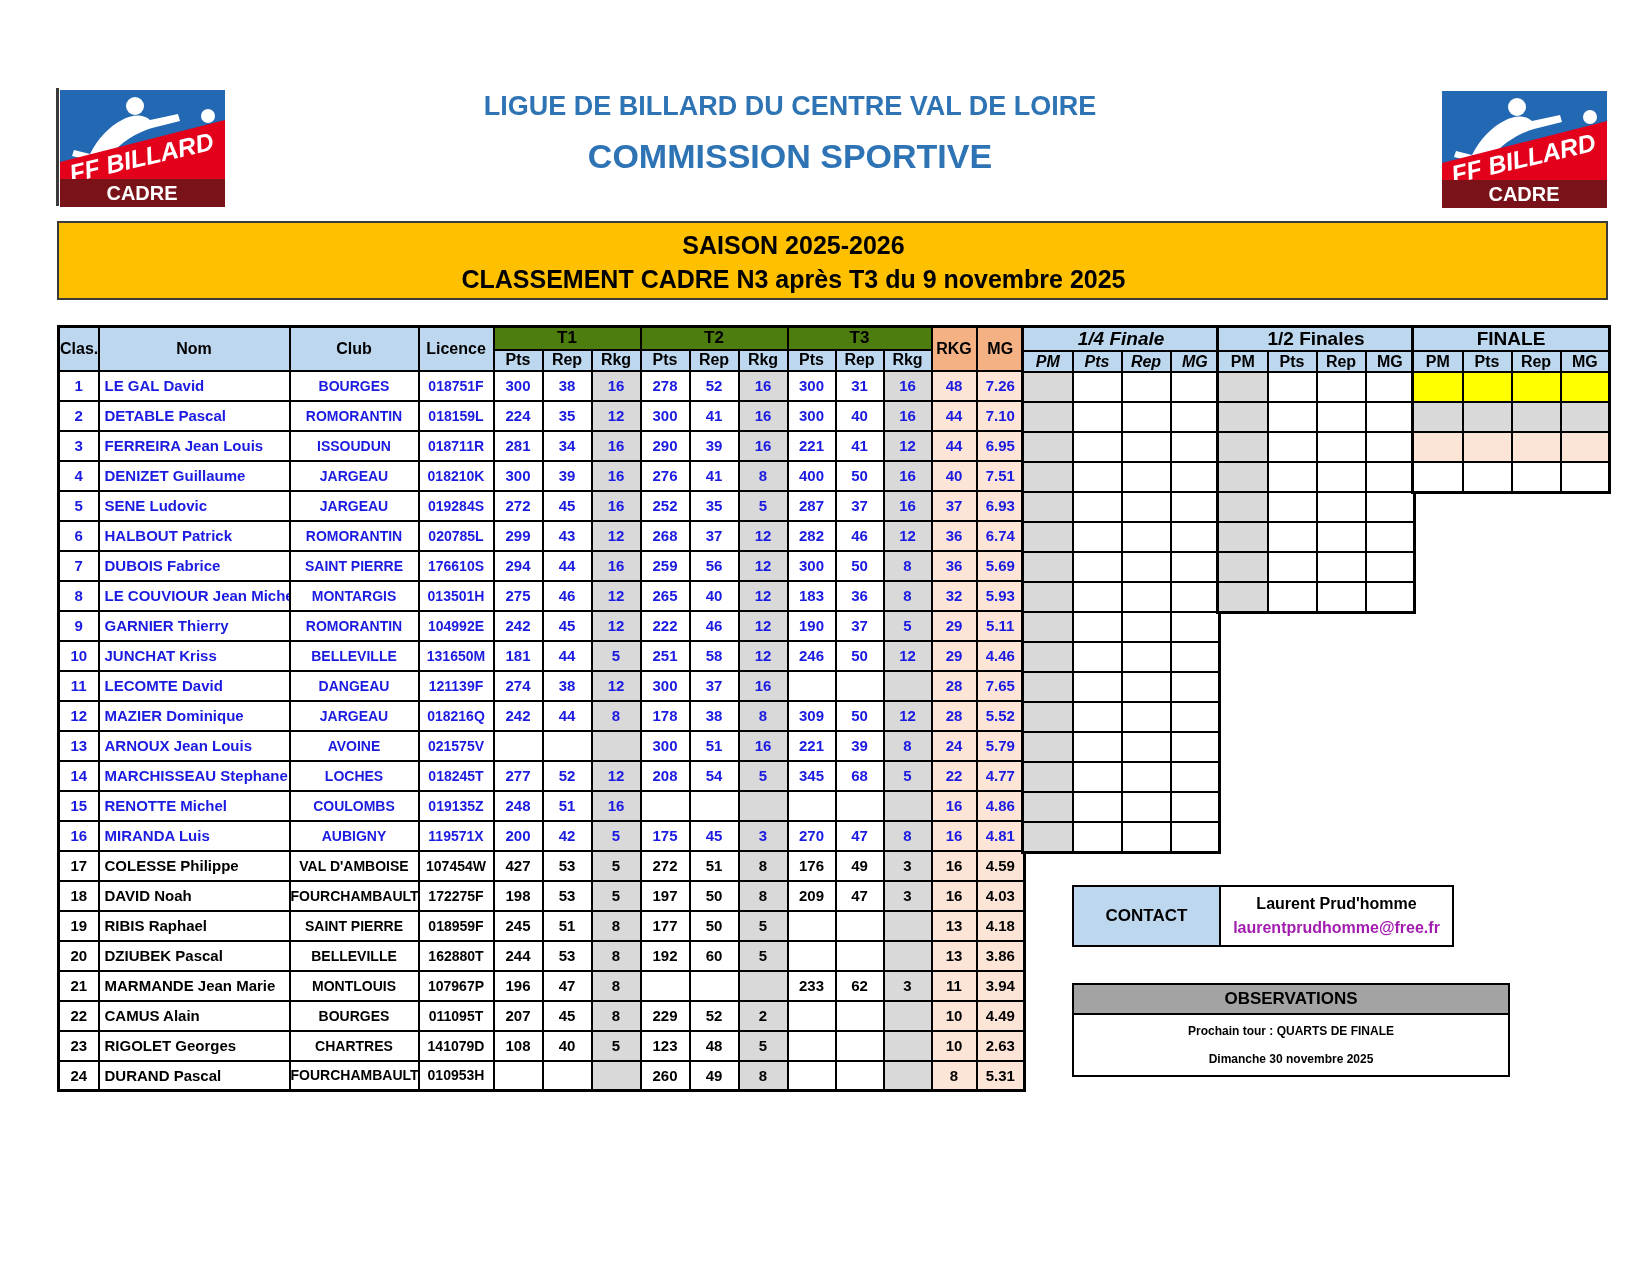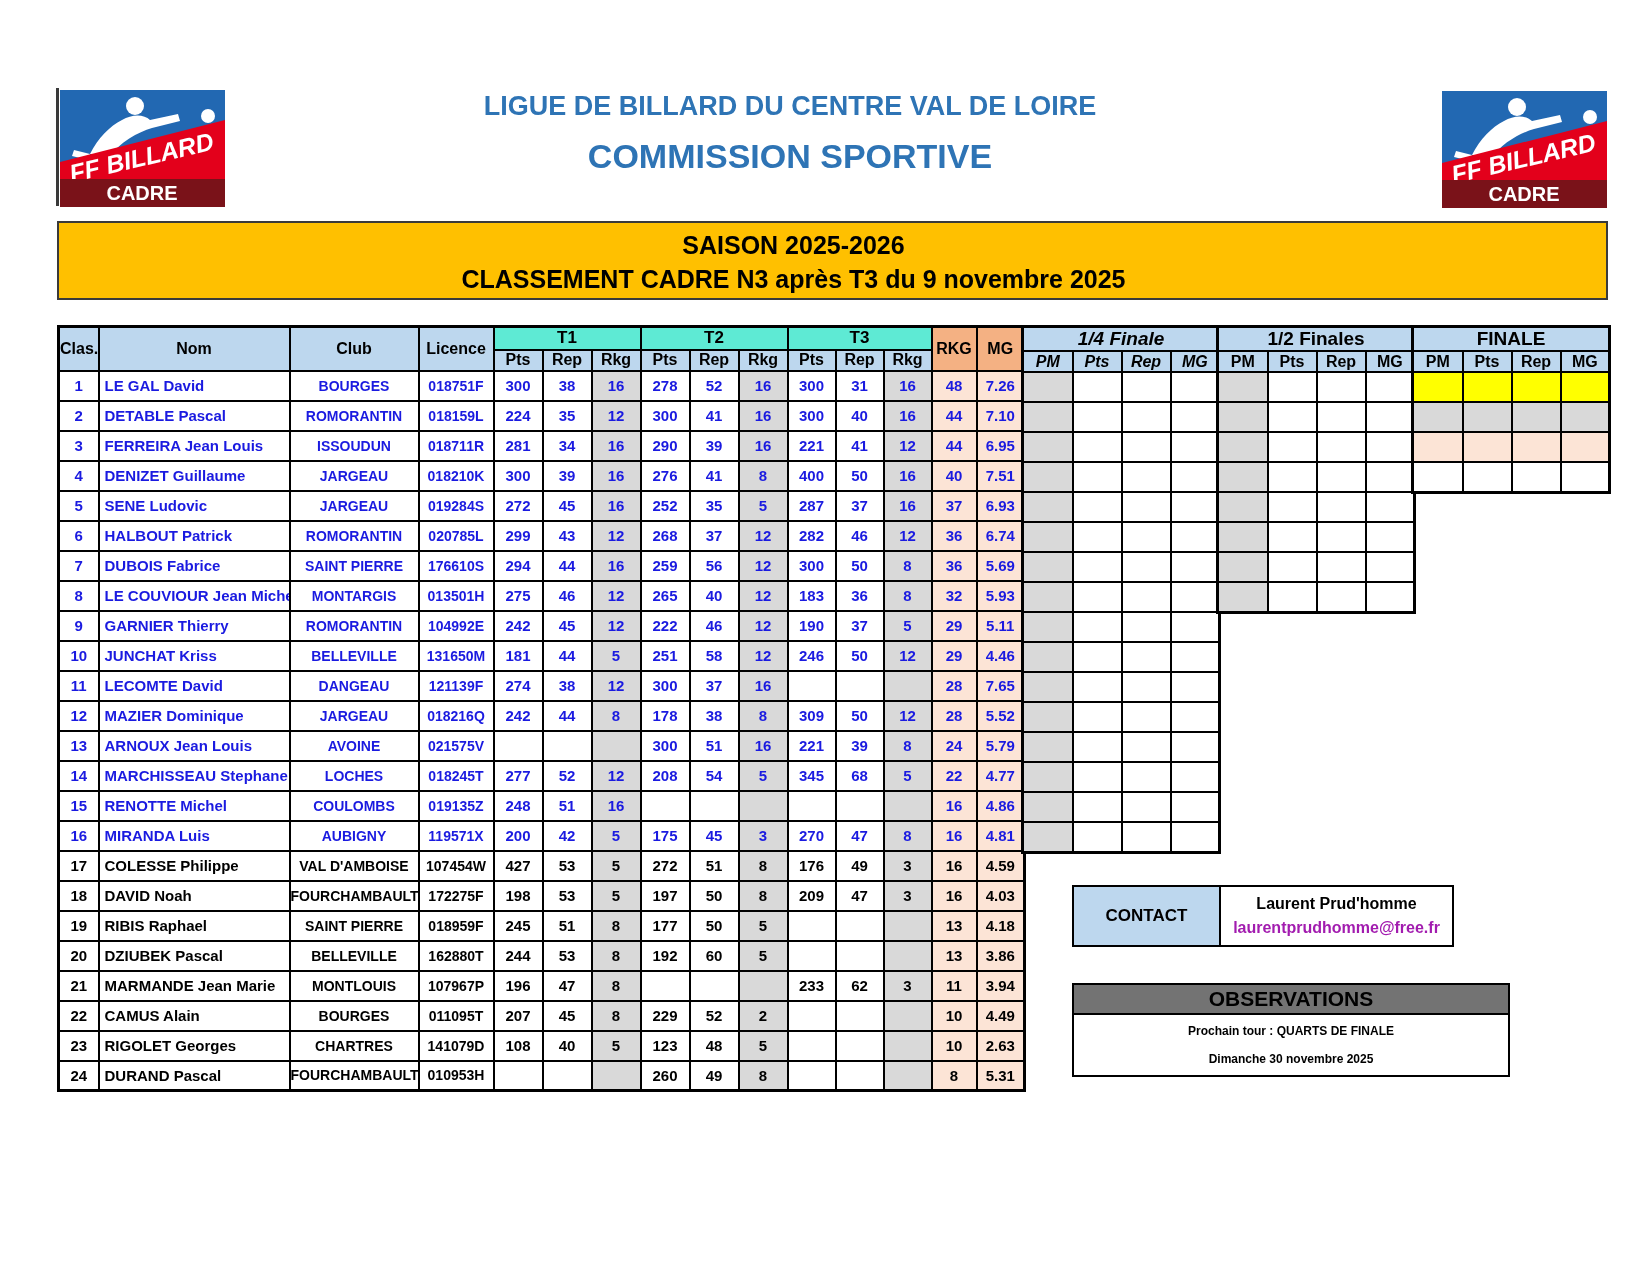--- a/index.html
+++ b/index.html
@@ -31,38 +31,38 @@
   }
   .grid-main   { position:absolute; left:57px;  top:325px; width:966px; border:3px solid #000; }
   .grid-fin    { position:absolute; top:325px; width:197px; border:3px solid #000; }
   .grid-quart  { left:1021px;font-style:italic; }
   .grid-demi   { left:1216px; }
   .grid-finale { left:1411px; }
   .row-grp { height:23px; }
   .row-sub { height:21px; }
   tbody tr { height:30px; }
   .hb { background:#BDD7EE; font-size:16px; }
-  .hb-grp { background:#5eead4; font-size:17px; }
+  .hb-grp { background:#4d7c0f; font-size:17px; }
   .hb-big { background:#BDD7EE; font-size:19px; }
   .hdr-orange { background:#F4B183; font-size:16px; }
   .bg-gray  { background:#D9D9D9; }
   .bg-peach { background:#FCE4D6; }
   .t-blue  { color:#1a1ae0; }
   .t-black { color:#000; }
   .name { text-align:left; padding-left:5px;margin-left:7px; }
   .club, .lic { font-size:14px; }
   
   .contact-box { position:absolute; left:1072px; top:885px; width:438px; height:62px; }
   .contact-box table { width:382px; height:62px; }
   .contact-label { background:#BDD7EE; font-size:17px; width:145px; }
   .contact-val { font-size:16px; line-height:24px; }
   .email { color:#a21caf; cursor:pointer; }
   .obs-box { position:absolute; left:1072px; top:983px; width:438px; }
   .obs-box table { width:438px; }
-  .obs-hdr { background:#737373; font-size:21px; height:24px; }
+  .obs-hdr { background:#a3a3a3; font-size:17px; height:24px; }
   .obs-content { height:60px; font-size:12px; line-height:28px; }
 </style>
 </head>
 <body>
 
 <div class="page">
 
   <div class="vline"></div>
 
   <div class="logo logo-left">

